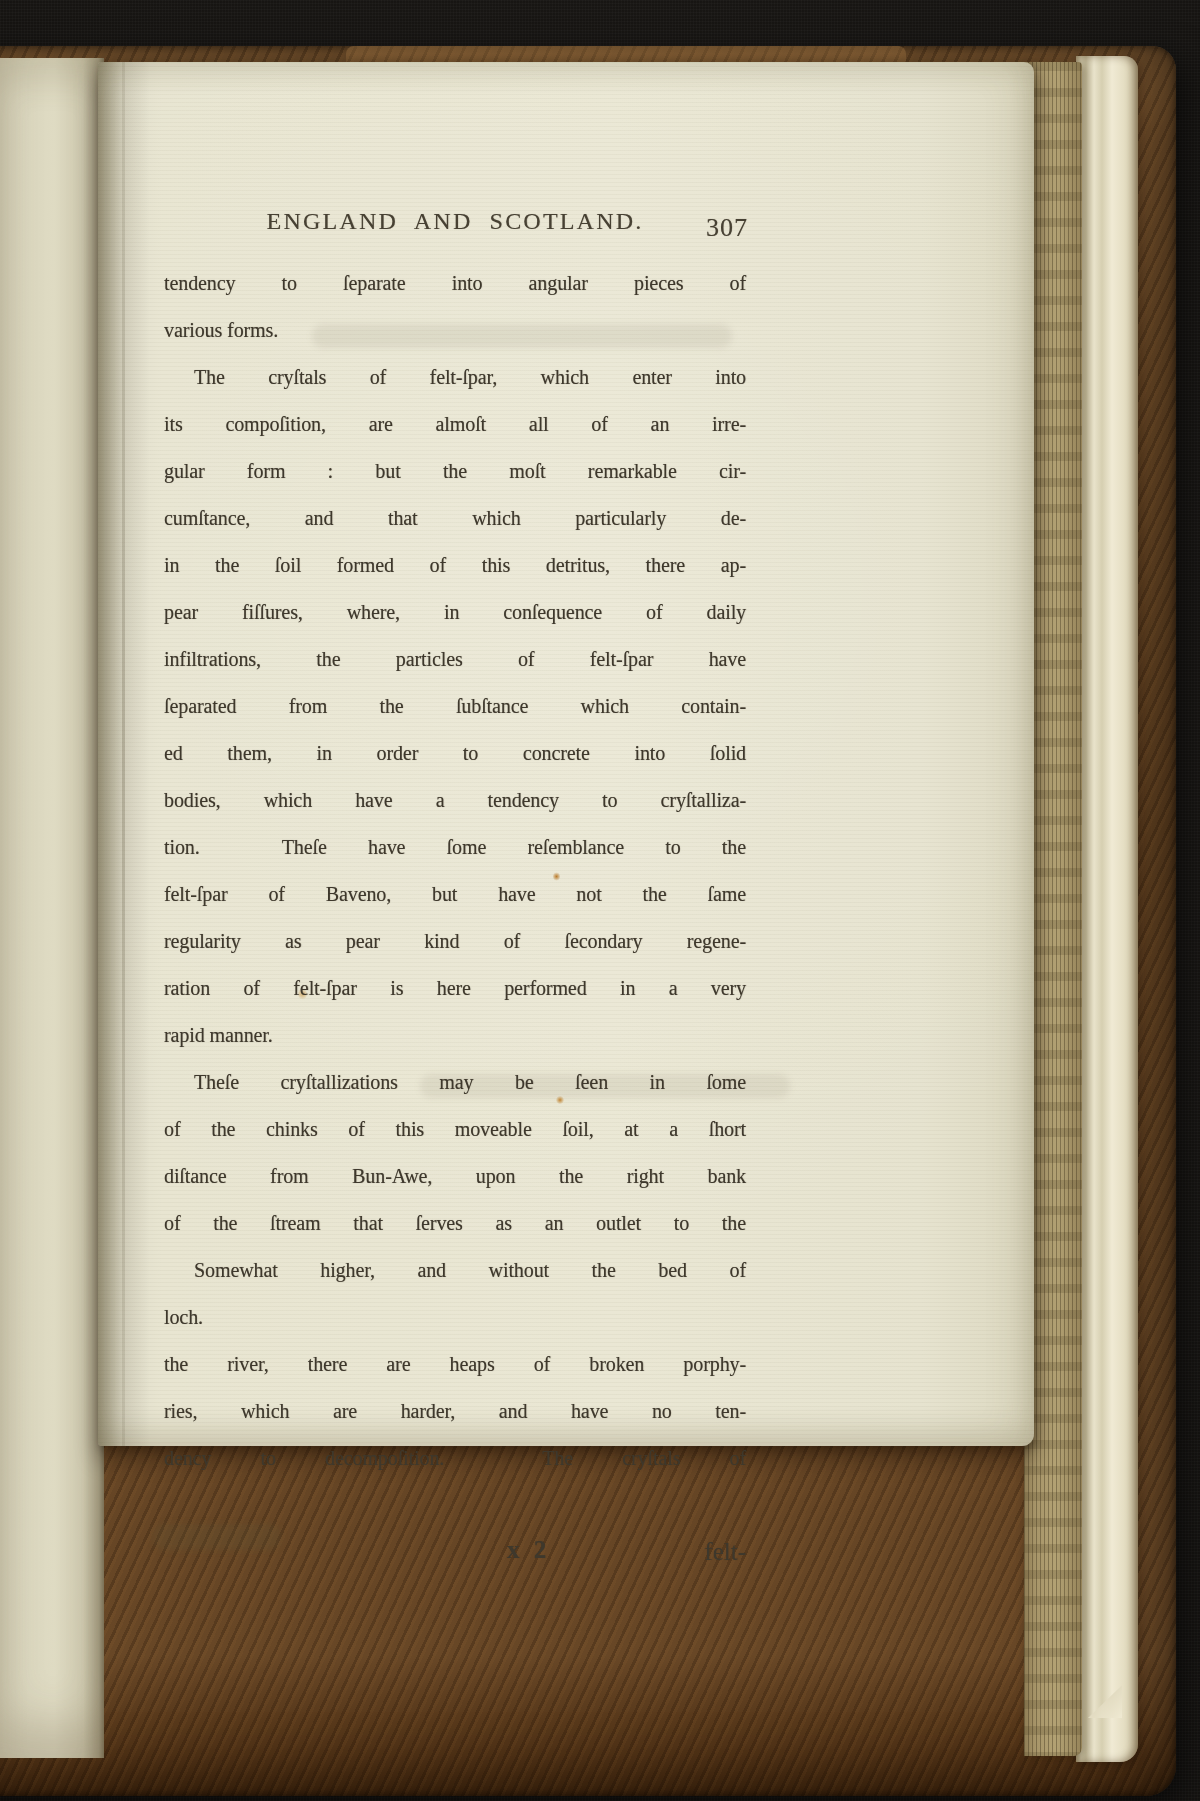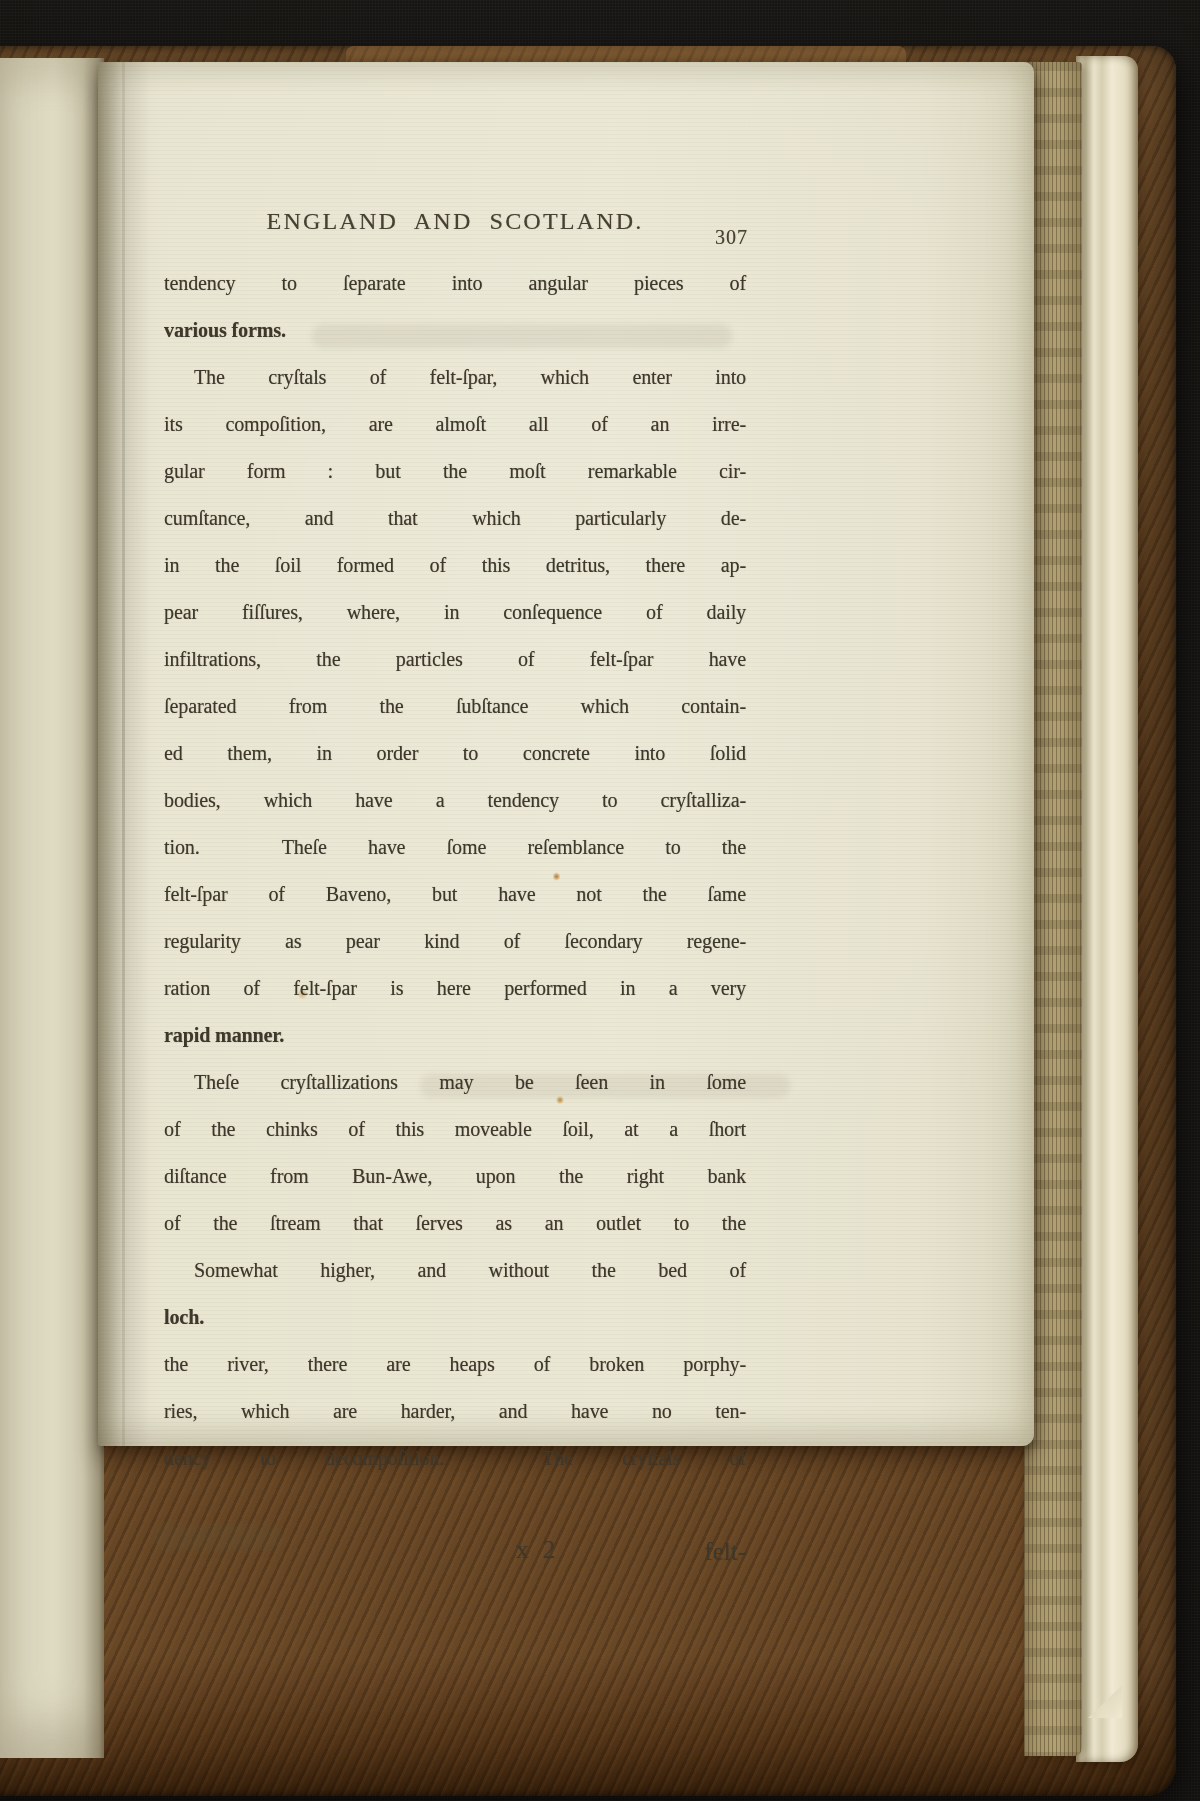--- a/index.html
+++ b/index.html
@@ -89,37 +89,37 @@
     background:linear-gradient(to bottom, rgba(70,60,35,0.10), rgba(70,60,35,0.22) 50%, rgba(70,60,35,0.10));
   }
 
   
   .header-row{
     position:absolute;top:146px;left:66px;width:582px;height:38px;
     color:#474133;font-size:24px;letter-spacing:2.2px;word-spacing:9px;
     text-shadow:0.3px 0.4px 0.7px rgba(70,62,48,0.45);
   }
   .header-title{display:block;text-align:center;}
-  .page-number{position:absolute;right:-2px;top:18px;font-size:20px;letter-spacing:1px;word-spacing:normal;text-align:right;}
+  .page-number{position:absolute;right:-2px;top:5px;font-size:26px;letter-spacing:1px;word-spacing:normal;text-align:right;}
 
   .text-block{
     position:absolute;top:198px;left:66px;width:582px;
     font-size:20px;line-height:47px;color:#3e382c;letter-spacing:-0.1px;
     text-shadow:0.3px 0.4px 0.7px rgba(62,54,42,0.5);
   }
   .line{text-align:justify;text-align-last:justify;}
-  .line.short{text-align-last:left;font-weight:bold;}
+  .line.short{text-align-last:left;}
   .line.indent{text-indent:30px;}
 
   .footer-row{
     position:absolute;top:1474px;left:66px;width:582px;height:42px;
     font-size:25px;color:#3e382c;
     text-shadow:0.3px 0.4px 0.7px rgba(62,54,42,0.5);
   }
-  .signature-mark{position:absolute;left:352px;top:0;letter-spacing:4px;}
+  .signature-mark{position:absolute;left:343px;top:0;letter-spacing:4px;font-weight:bold;}
   .catchword{position:absolute;right:0;top:2px;}
 
   
   .ghost{position:absolute;background:rgba(100,92,62,0.12);filter:blur(3px);border-radius:12px;}
   .ghost-a{left:55px;top:1462px;width:128px;height:26px;background:rgba(95,86,58,0.18);}
   .ghost-b{left:214px;top:262px;width:420px;height:24px;background:rgba(100,92,62,0.09);}
   .ghost-c{left:322px;top:1012px;width:370px;height:24px;background:rgba(100,92,62,0.09);}
   .stain{position:absolute;border-radius:50%;}
   .stain-a{left:455px;top:810px;width:7px;height:9px;background:radial-gradient(circle,#b97a2a 0%,rgba(185,122,42,0) 75%);}
   .stain-b{left:458px;top:1034px;width:8px;height:8px;background:radial-gradient(circle,#c08432 0%,rgba(192,132,50,0) 75%);}

